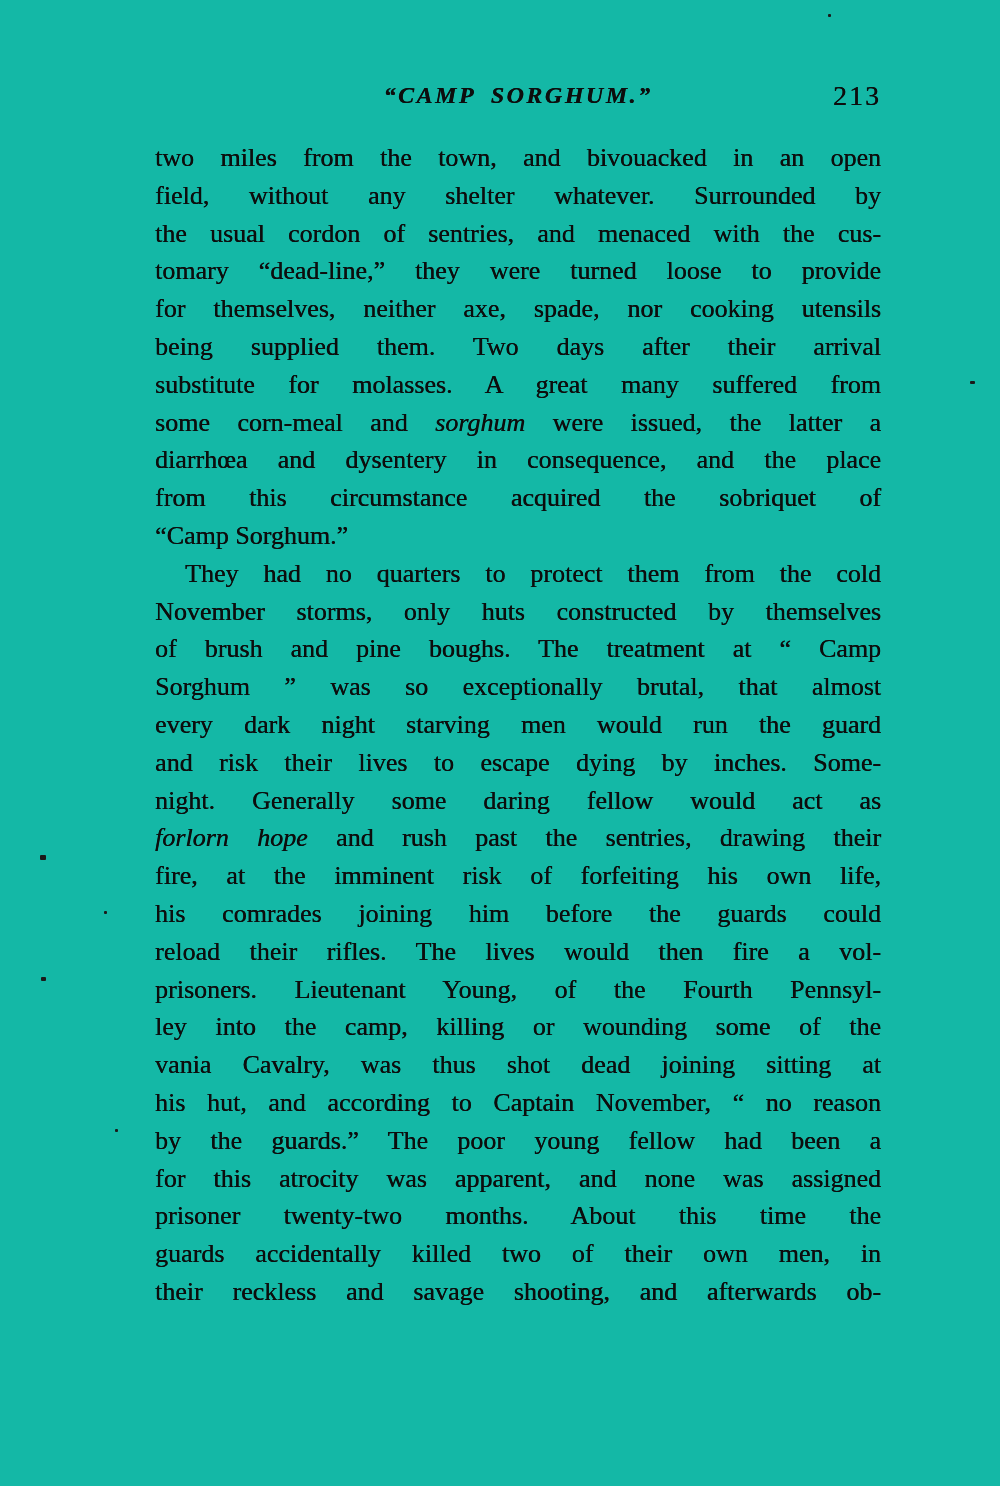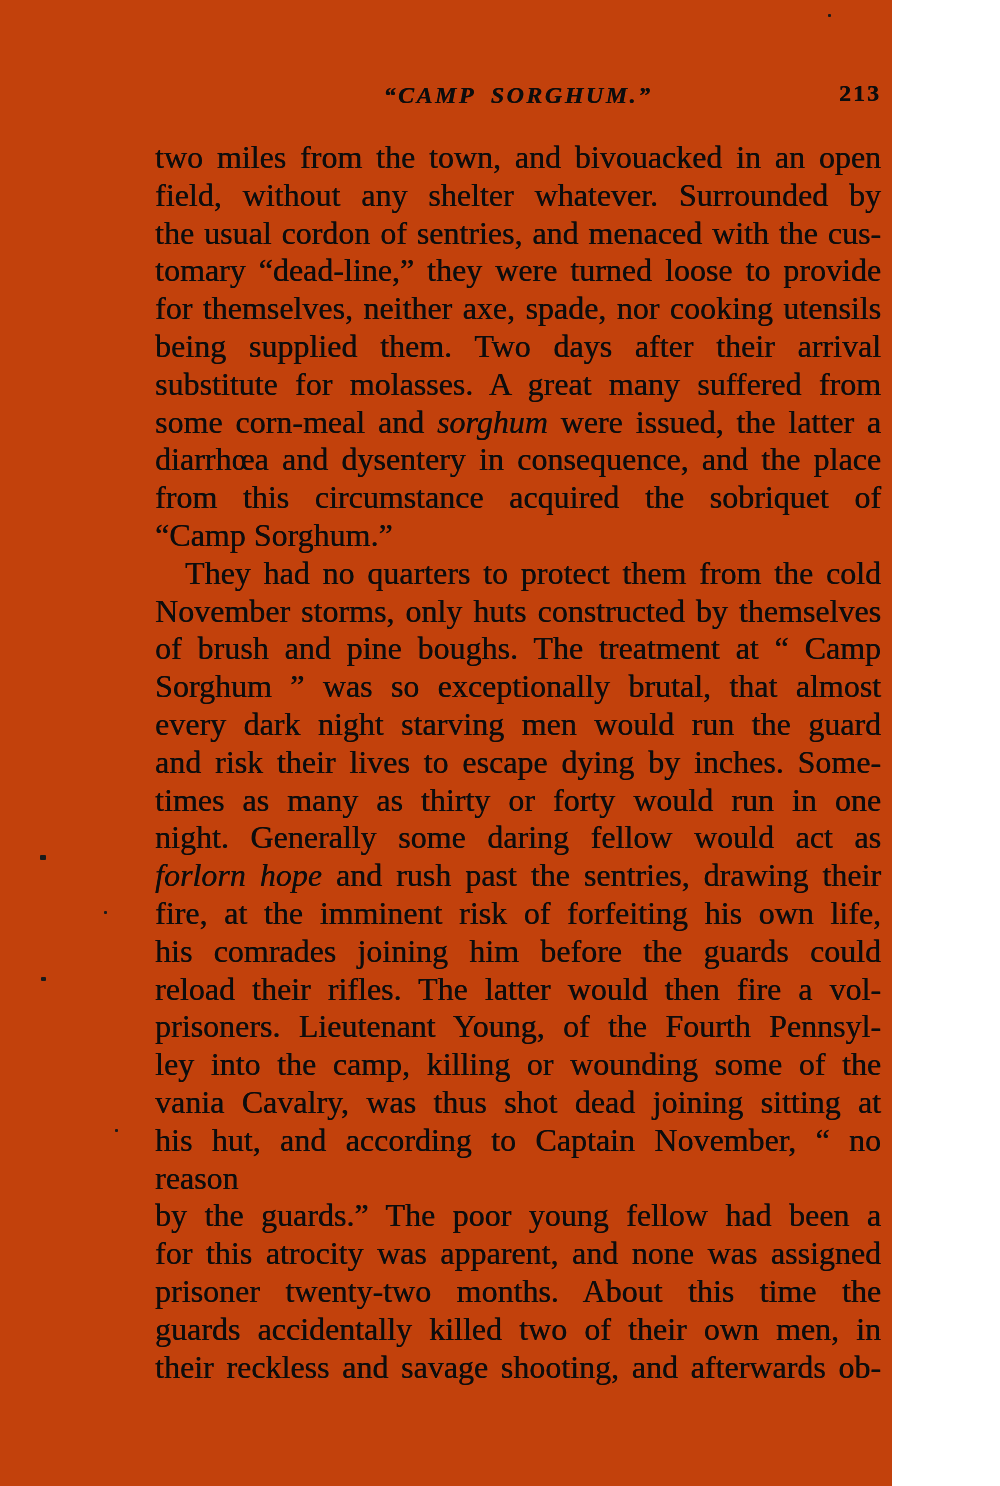--- a/index.html
+++ b/index.html
@@ -1,21 +1,21 @@
 <!DOCTYPE html>
 <html><head>
 <meta charset="utf-8">
 <style>
   * { margin: 0; padding: 0; box-sizing: border-box; }
   html, body { background: #ffffff; }
   .page {
     position: relative;
-    width: 892px;
+    width: 1000px;
     height: 1486px;
-    background: #c2410c;
+    background: #14b8a6;
     color: #0d0d0d;
     font-family: "Liberation Serif", "DejaVu Serif", serif;
     overflow: hidden;
   }
   .header-row {
     position: absolute;
     left: 155px;
     top: 80px;
     width: 726px;
     height: 34px;
@@ -30,32 +30,32 @@
     font-weight: bold;
     font-size: 24px;
     letter-spacing: 2.5px;
     word-spacing: 7px;
     text-shadow: 0.3px 0 0 currentColor;
   }
   .page-number {
     position: absolute;
     right: 0;
     top: 0;
-    font-size: 24px;
-    font-weight: bold;
+    font-size: 28px;
+    font-weight: normal;
     letter-spacing: 2px;
     text-shadow: 0.3px 0 0 currentColor;
     text-align: center;
   }
   .body-text {
     position: absolute;
     left: 155px;
     top: 139px;
     width: 726px;
-    font-size: 32px;
+    font-size: 26px;
     line-height: 37.8px;
     text-shadow: 0.35px 0 0 currentColor;
   }
   .line {
     text-align: justify;
     text-align-last: justify;
   }
   .line.no-just {
     text-align-last: left;
   }
@@ -90,26 +90,25 @@
       <div class="line"><span>some corn-meal and </span><span class="it">sorghum</span><span> were issued, the latter a</span></div>
       <div class="line"><span>diarrhœa and dysentery in consequence, and the place</span></div>
       <div class="line"><span>from this circumstance acquired the sobriquet of</span></div>
       <div class="line no-just"><span>“Camp Sorghum.”</span></div>
       <div class="line indent"><span>They had no quarters to protect them from the cold</span></div>
       <div class="line"><span>November storms, only huts constructed by themselves</span></div>
       <div class="line"><span>of brush and pine boughs. The treatment at “ Camp</span></div>
       <div class="line"><span>Sorghum ” was so exceptionally brutal, that almost</span></div>
       <div class="line"><span>every dark night starving men would run the guard</span></div>
       <div class="line"><span>and risk their lives to escape dying by inches. Some-</span></div>
-      <div class="line"><span>times as many as thirty or forty would run in one</span></div>
       <div class="line"><span>night. Generally some daring fellow would act as</span></div>
       <div class="line"><span class="it">forlorn hope</span><span> and rush past the sentries, drawing their</span></div>
       <div class="line"><span>fire, at the imminent risk of forfeiting his own life,</span></div>
       <div class="line"><span>his comrades joining him before the guards could</span></div>
-      <div class="line"><span>reload their rifles. The latter would then fire a vol-</span></div>
+      <div class="line"><span>reload their rifles. The lives would then fire a vol-</span></div>
       <div class="line"><span>prisoners. Lieutenant Young, of the Fourth Pennsyl-</span></div>
       <div class="line"><span>ley into the camp, killing or wounding some of the</span></div>
       <div class="line"><span>vania Cavalry, was thus shot dead joining sitting at</span></div>
       <div class="line"><span>his hut, and according to Captain November, “ no reason</span></div>
       <div class="line"><span>by the guards.” The poor young fellow had been a</span></div>
       <div class="line"><span>for this atrocity was apparent, and none was assigned</span></div>
       <div class="line"><span>prisoner twenty-two months. About this time the</span></div>
       <div class="line"><span>guards accidentally killed two of their own men, in</span></div>
       <div class="line"><span>their reckless and savage shooting, and afterwards ob-</span></div>
     </div>

